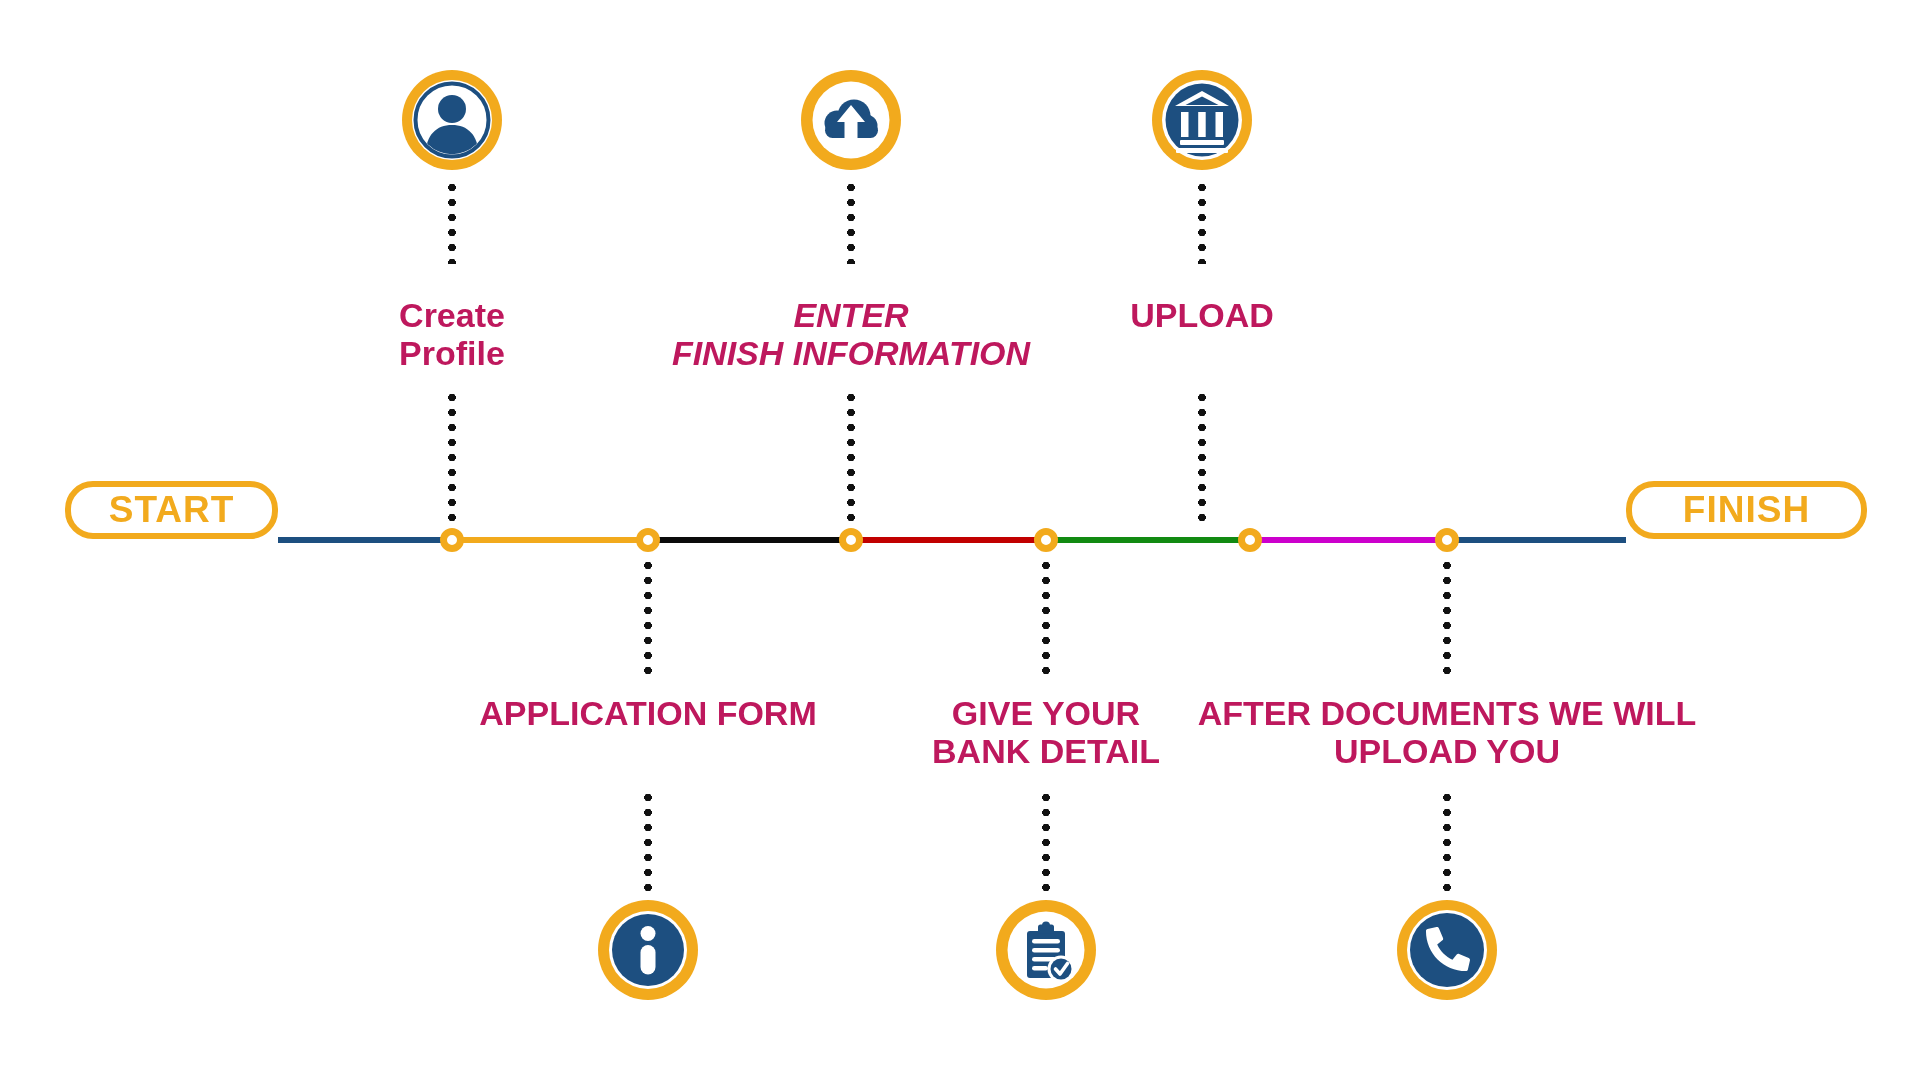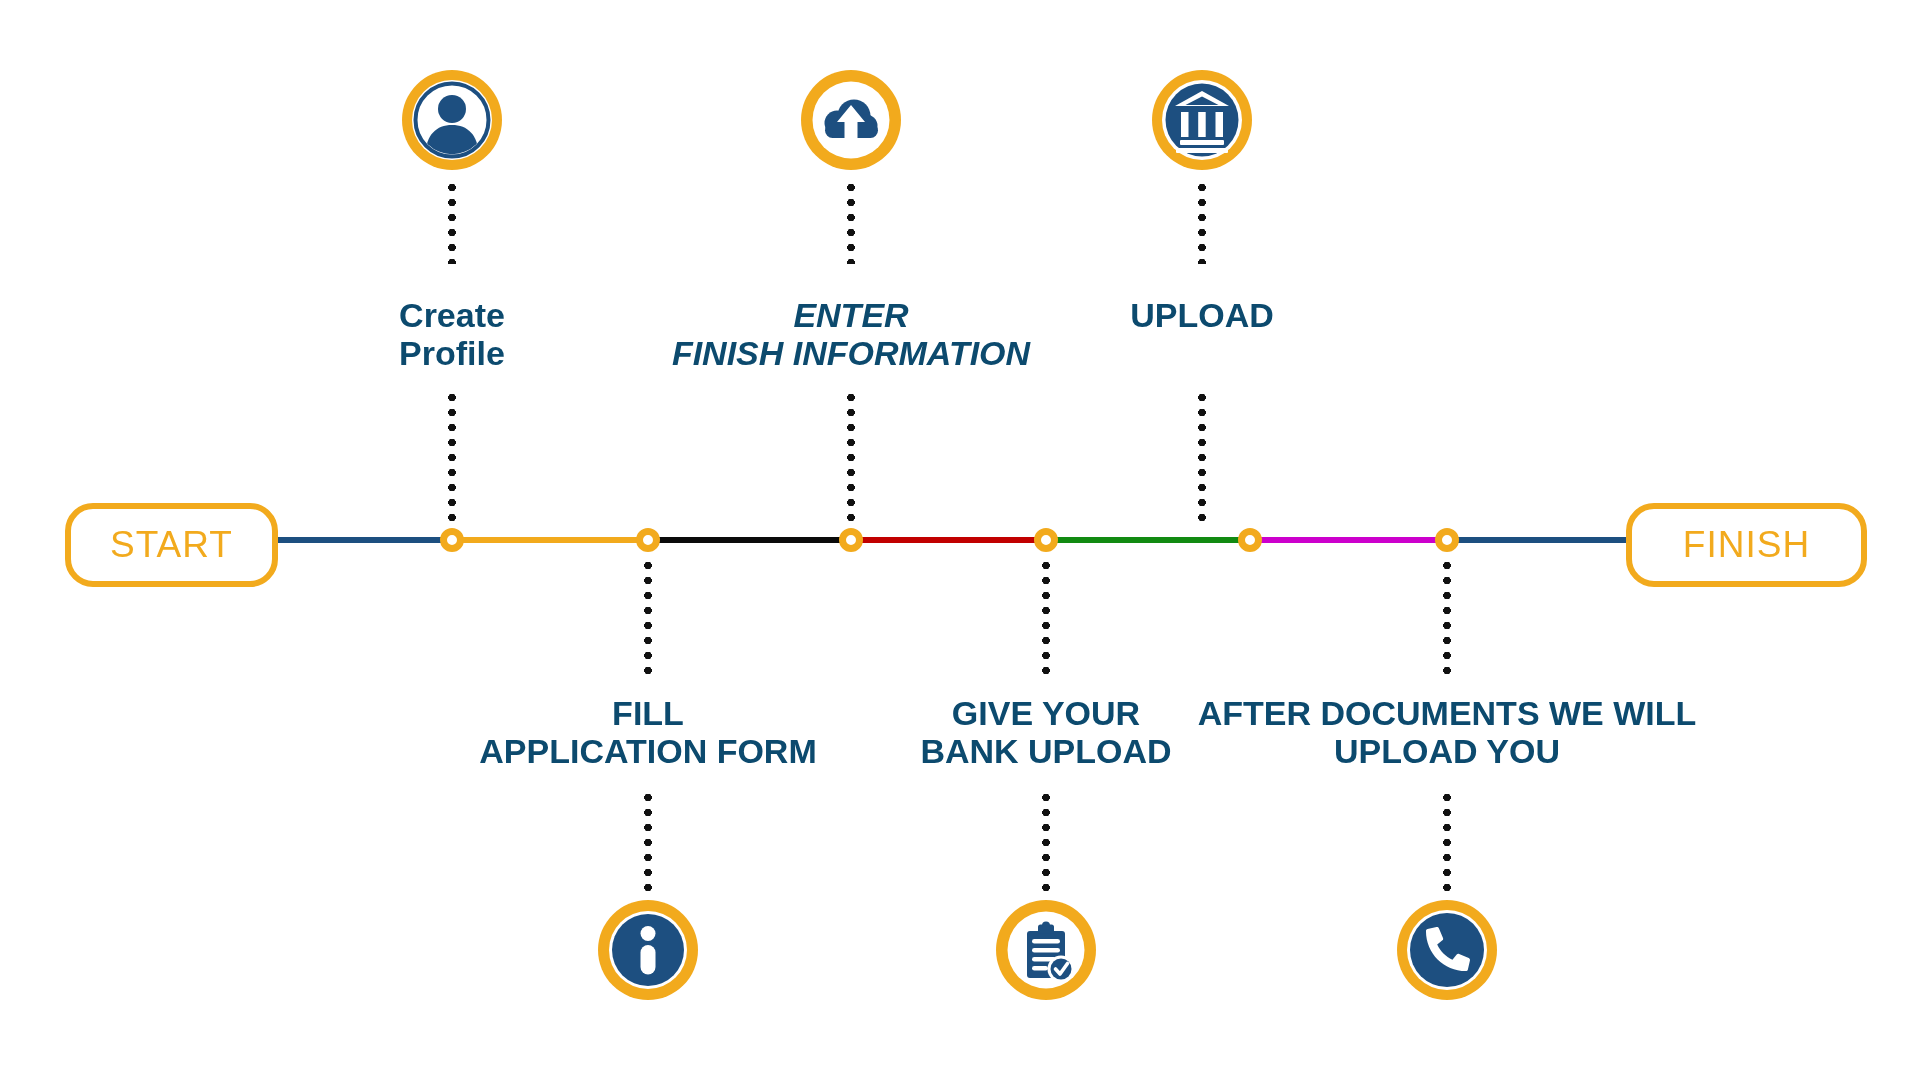--- a/index.html
+++ b/index.html
@@ -18,24 +18,24 @@
   .seg7{left:1447px;width:179px;}
   
   .node{
     position:absolute;top:528px;width:10px;height:10px;border-radius:50%;
     background:#ffffff;border:7px solid #F2AA1D;box-sizing:content-box;
   }
   .n1{left:440px;} .n2{left:636px;} .n3{left:839px;}
   .n4{left:1034px;} .n5{left:1238px;} .n6{left:1435px;}
   
   .pill{
-    position:absolute;top:503px;height:84px;box-sizing:border-box;
+    position:absolute;top:481px;height:58px;box-sizing:border-box;
     border:6px solid #F2AA1D;border-radius:28px;background:#fff;
     display:flex;align-items:center;justify-content:center;
-    color:#F2AA1D;font-size:37px;font-weight:normal;letter-spacing:1px;
+    color:#F2AA1D;font-size:37px;font-weight:bold;letter-spacing:1px;
     cursor:pointer;
   }
   .pill-start{left:65px;width:213px;}
   .pill-finish{left:1626px;width:241px;text-align:center;}
   
   .step{position:absolute;top:0;height:1080px;width:520px;}
   .c1{left:192px;}  
   .c2{left:388px;}  
   .c3{left:591px;font-style:italic;}  
   .c4{left:786px;}  
@@ -48,21 +48,21 @@
     position:absolute;left:256px;width:8px;
     background-image:radial-gradient(circle closest-side,#111 95%,transparent 100%);
     background-size:8px 15px;background-repeat:repeat-y;
   }
   .step.top .vdots.a{top:180px;height:84px;}
   .step.top .vdots.b{top:390px;height:131px;}
   .step.bottom .vdots.a{top:558px;height:123px;}
   .step.bottom .vdots.b{top:790px;height:101px;}
   .step-label{
     position:absolute;left:0;width:520px;text-align:center;
-    color:#0c4a6e;font-size:34px;font-weight:bold;line-height:38px;
+    color:#be185d;font-size:34px;font-weight:bold;line-height:38px;
   }
   .step.top .step-label{top:296px;}
   .step.bottom .step-label{top:694px;}
 </style>
 </head>
 <body>
 
 <div class="canvas">
 
   <div class="seg seg1" style="background-color: rgb(29, 79, 128);"></div>
@@ -102,21 +102,20 @@
     <div class="step-label">
       <div>Create</div>
       <div>Profile</div>
     </div>
     <div class="vdots b"></div>
   </div>
 
   <div class="step bottom c2">
     <div class="vdots a"></div>
     <div class="step-label">
-      <div>FILL</div>
       <div>APPLICATION FORM</div>
     </div>
     <div class="vdots b"></div>
     <div class="icon-wrap">
       <svg viewBox="0 0 104 104" width="104" height="104">
         <circle cx="52" cy="52" r="50" fill="#F2AA1D"></circle>
         <circle cx="52" cy="52" r="39" fill="#fff"></circle>
         <circle cx="52" cy="52" r="36" fill="#1D4F80"></circle>
         <circle cx="52" cy="35.5" r="7.5" fill="#fff"></circle>
         <rect x="44.5" y="47" width="15" height="29.5" rx="7.5" fill="#fff"></rect>
@@ -143,21 +142,21 @@
       <div>ENTER</div>
       <div>FINISH INFORMATION</div>
     </div>
     <div class="vdots b"></div>
   </div>
 
   <div class="step bottom c4">
     <div class="vdots a"></div>
     <div class="step-label">
       <div>GIVE YOUR</div>
-      <div>BANK UPLOAD</div>
+      <div>BANK DETAIL</div>
     </div>
     <div class="vdots b"></div>
     <div class="icon-wrap">
       <svg viewBox="0 0 104 104" width="104" height="104">
         <circle cx="52" cy="52" r="50" fill="#F2AA1D"></circle>
         <circle cx="52" cy="52" r="38.5" fill="#fff"></circle>
         <g fill="#1D4F80">
           <rect x="33" y="33" width="38" height="47" rx="3"></rect>
           <rect x="44" y="26.5" width="16" height="9" rx="2.5"></rect>
           <circle cx="52" cy="27.5" r="4"></circle>

